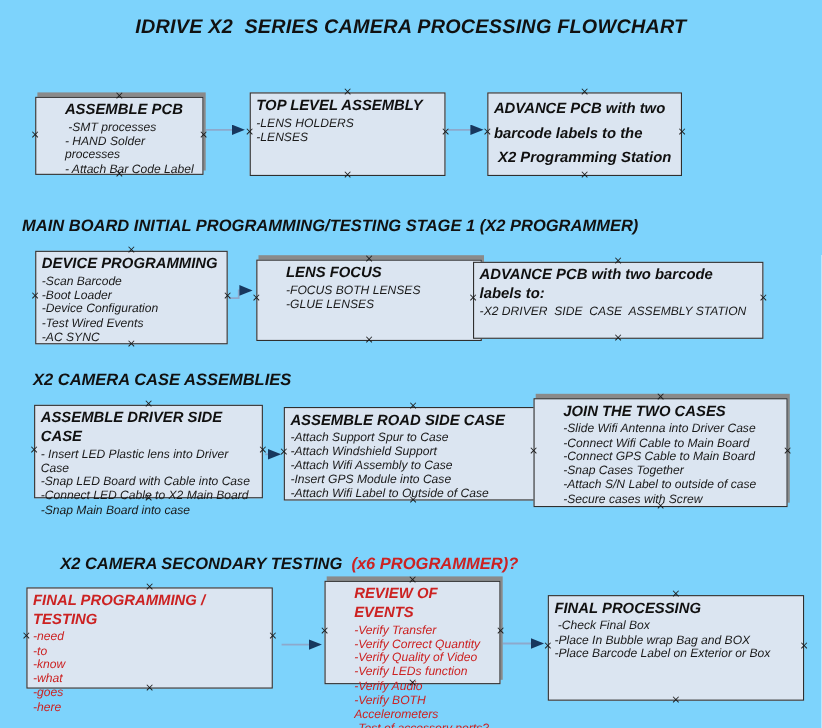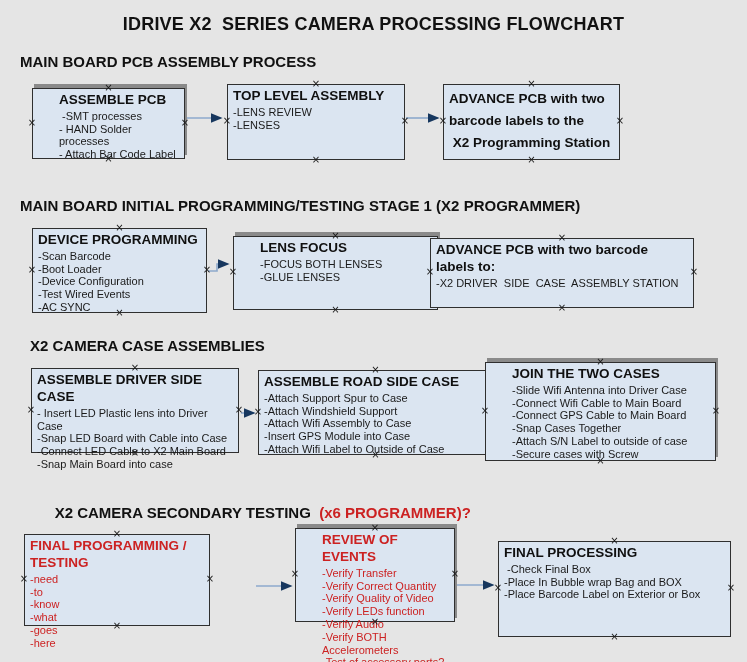--- a/index.html
+++ b/index.html
@@ -1,17 +1,17 @@
 <!DOCTYPE html>
 <html><head>
 <meta charset="utf-8">
 <style>
   html,body{margin:0;padding:0;background:#ffffff;}
-  .page{position:relative;width:747px;height:662px;background:#e5e5e5;
-        font-family:"Liberation Sans",sans-serif;overflow:hidden;}
+  .page{position:relative;width:747px;height:662px;background:#7dd3fc;
+        font-family:"Liberation Sans",sans-serif;overflow:hidden;font-style:italic;}
   .chart-title{position:absolute;top:14px;left:0;width:747px;text-align:center;
         font-size:18px;font-weight:bold;color:#111;white-space:pre;letter-spacing:.2px;}
   .sec-h{position:absolute;font-size:15px;font-weight:bold;color:#111;white-space:pre;}
   .red-text{color:#cc2222;}
   .box{position:absolute;background:#dbe5f1;border:1.5px solid #2f2f2f;
         padding:3px 5px;box-sizing:border-box;overflow:visible;}
   .box.shadow{box-shadow:2px -4px 0 0 #8a8a8a;padding-left:26px;}
   .box-title{font-size:13.5px;font-weight:bold;color:#101010;line-height:1.25;
         white-space:pre-wrap;margin-bottom:1px;}
   .title-loose{line-height:1.62;}
@@ -26,21 +26,20 @@
   .cp-r{right:-6px;top:calc(50% - 6px);}
   .arrows{position:absolute;left:0;top:0;pointer-events:none;}
 </style>
 </head>
 <body>
 
 <div class="page">
 
   <div class="chart-title">IDRIVE X2  SERIES CAMERA PROCESSING FLOWCHART</div>
 
-  <div class="sec-h" style="left:20px;top:53px">MAIN BOARD PCB ASSEMBLY PROCESS</div>
   <div class="sec-h" style="left:20px;top:197px">MAIN BOARD INITIAL PROGRAMMING/TESTING STAGE 1 (X2 PROGRAMMER)</div>
   <div class="sec-h" style="left:30px;top:337px">X2 CAMERA CASE ASSEMBLIES</div>
   <div class="sec-h" style="left:38px;top:487px">
     <span>X2 CAMERA SECONDARY TESTING</span><span class="red-text">  (x6 PROGRAMMER)?</span>
   </div>
 
   <svg class="arrows" width="747" height="662">
     <defs>
       <marker id="ah" markerWidth="9" markerHeight="8" refX="6.5" refY="3" orient="auto">
         <path d="M0,0 L7.5,3 L0,6 Z" fill="#17375e"></path>
@@ -66,21 +65,21 @@
     <div class="item">- HAND Solder processes</div>
     <div class="item">- Attach Bar Code Label</div>
   </div>
 
   <div class="box" style="left:227px;top:84px;width:178px;height:76px">
     <span class="cp cp-t"></span>
     <span class="cp cp-b"></span>
     <span class="cp cp-l"></span>
     <span class="cp cp-r"></span>
     <div class="box-title">TOP LEVEL ASSEMBLY</div>
-    <div class="item">-LENS REVIEW</div>
+    <div class="item">-LENS HOLDERS</div>
     <div class="item">-LENSES</div>
   </div>
 
   <div class="box" style="left:443px;top:84px;width:177px;height:76px">
     <span class="cp cp-t"></span>
     <span class="cp cp-b"></span>
     <span class="cp cp-l"></span>
     <span class="cp cp-r"></span>
     <div class="box-title title-loose">ADVANCE PCB with two
 barcode labels to the
@@ -151,21 +150,21 @@
     <span class="cp cp-r"></span>
     <div class="box-title">JOIN THE TWO CASES</div>
     <div class="item">-Slide Wifi Antenna into Driver Case</div>
     <div class="item">-Connect Wifi Cable to Main Board</div>
     <div class="item">-Connect GPS Cable to Main Board</div>
     <div class="item">-Snap Cases Together</div>
     <div class="item">-Attach S/N Label to outside of case</div>
     <div class="item">-Secure cases with Screw</div>
   </div>
 
-  <div class="box red" style="left:24px;top:534px;width:186px;height:92px">
+  <div class="box red" style="left:24px;top:534px;width:224px;height:92px">
     <span class="cp cp-t"></span>
     <span class="cp cp-b"></span>
     <span class="cp cp-l"></span>
     <span class="cp cp-r"></span>
     <div class="box-title">FINAL PROGRAMMING / TESTING</div>
     <div class="item">-need</div>
     <div class="item">-to</div>
     <div class="item">-know</div>
     <div class="item">-what</div>
     <div class="item">-goes</div>

